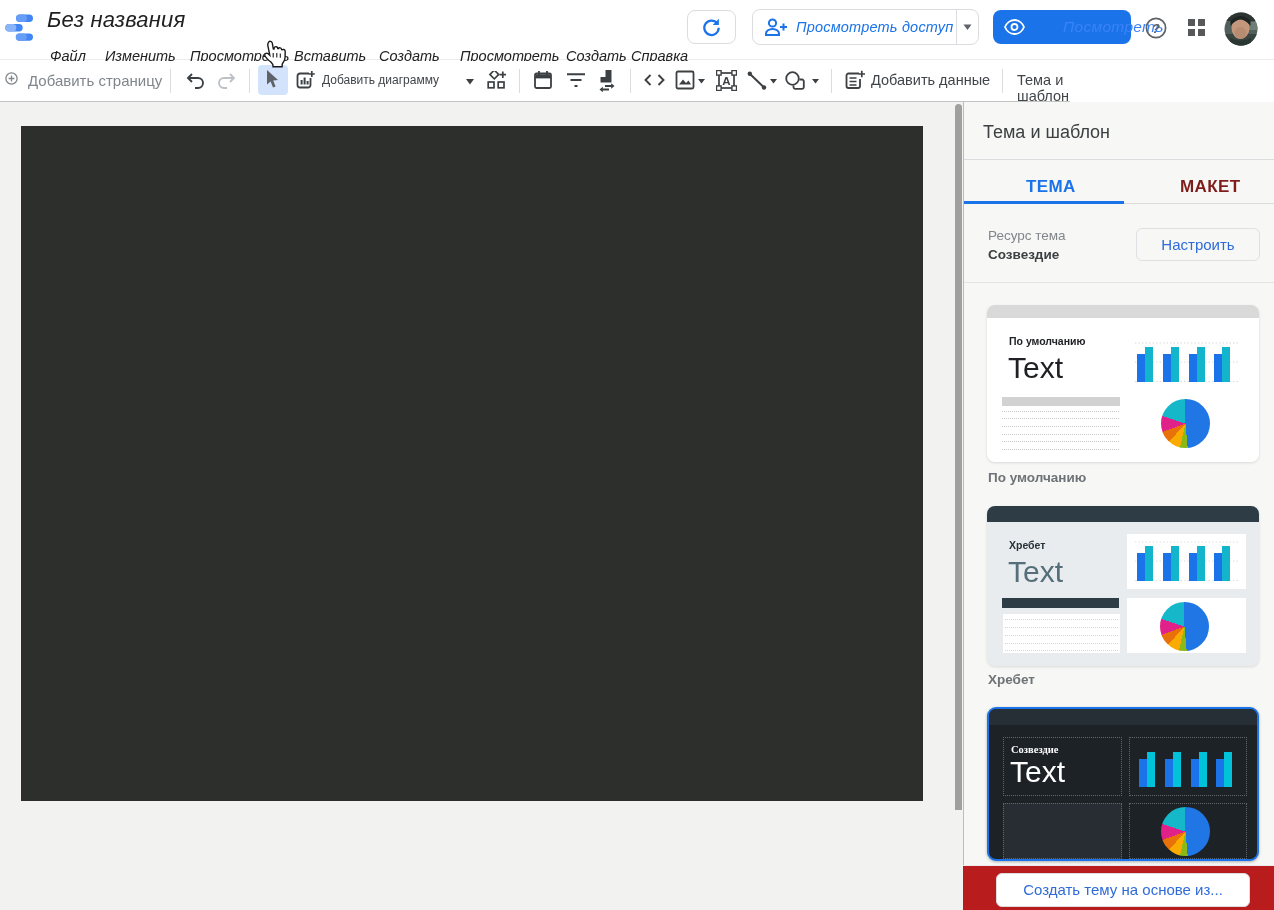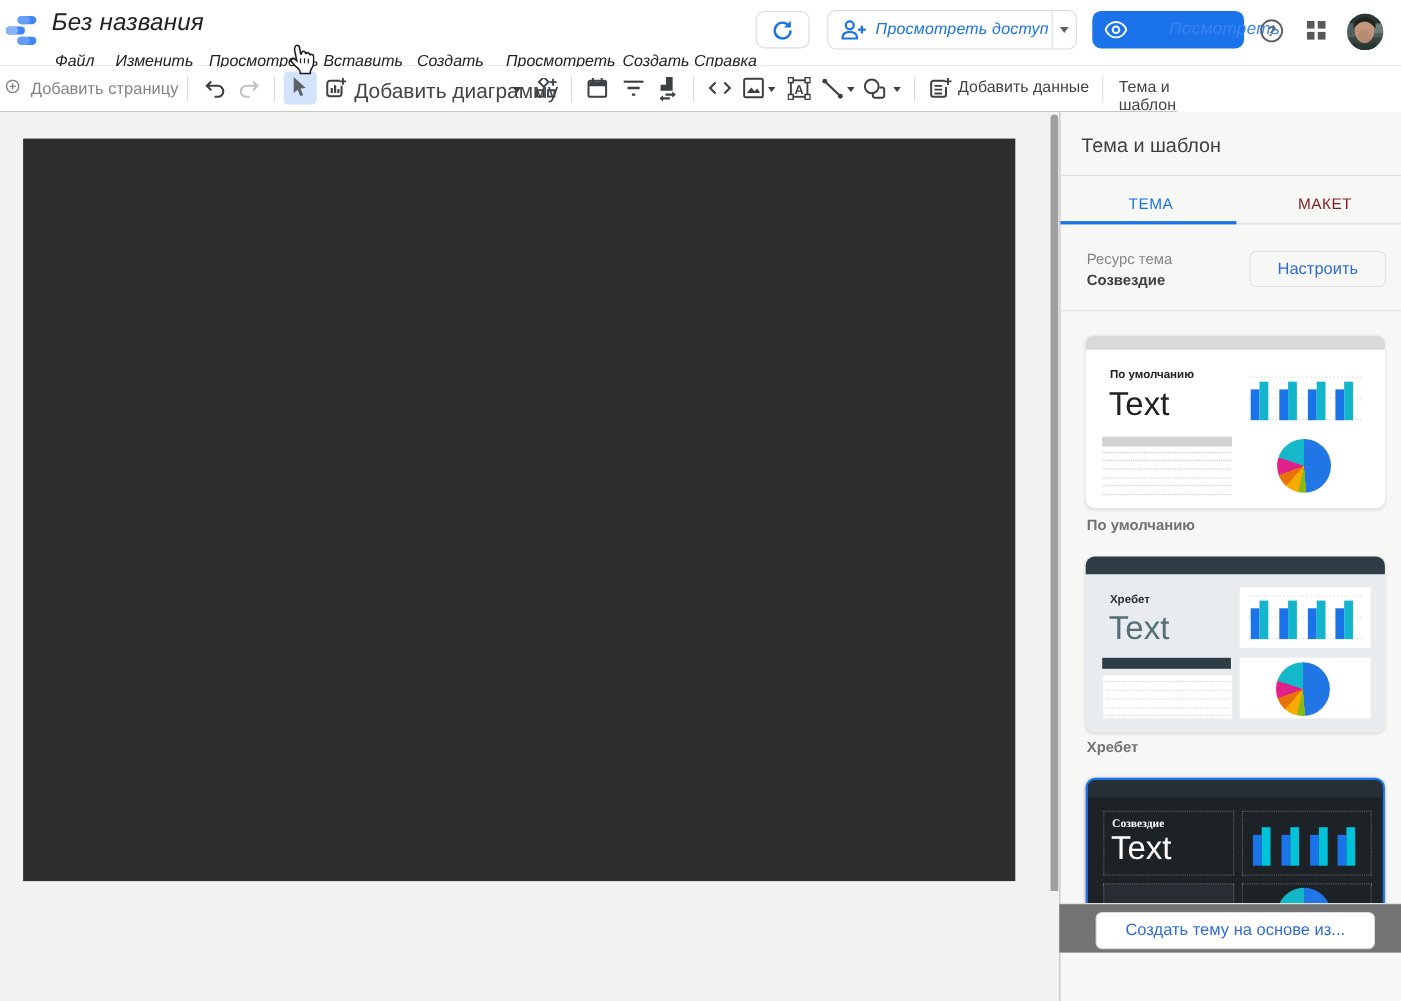--- a/index.html
+++ b/index.html
@@ -8,45 +8,45 @@
   #stage { position:relative; width:1274px; height:910px; background:#fff; }
 
   
   #header { position:absolute; left:0; top:0; width:1274px; height:60px; background:#fff; border-bottom:1px solid #ececec;font-style:italic; }
   #title { position:absolute; left:47px; top:7px; font-size:22px; color:#212121; letter-spacing:0.2px; }
   .menuitem { position:absolute; top:37px; font-size:14.5px; color:#212121;margin-top:11px; }
 
   
   #toolbar { position:absolute; left:0; top:61px; width:1070px; height:41px; background:#fff; border-bottom:1px solid #c3c3c3; }
   .tsep { position:absolute; top:8px; width:1px; height:24px; background:#dcdcdc; }
-  .tlabel { font-size:19px; color:#414549; position:absolute; top:12px; }
+  .tlabel { font-size:12px; color:#414549; position:absolute; top:12px; }
 
   
   #mainarea { position:absolute; left:0; top:102px; width:963px; height:808px; background:#f2f2f0; }
   #canvas { position:absolute; left:21px; top:24px; width:902px; height:675px; background:#2d2f2d; }
   #scrollthumb { position:absolute; left:955px; top:104px; width:7px; height:706px; background:#a0a0a0; border-radius:4px 4px 0 0; }
 
   
   #panel { position:absolute; left:963px; top:102px; width:311px; height:808px; background:#f7f7f5; border-left:1px solid #bdbdbd; }
   #ptitle { position:absolute; left:19px; top:20px; font-size:18px; color:#3c4043; }
   #phr1 { position:absolute; left:0; top:57px; width:311px; height:1px; background:#dadce0; }
-  .tab { position:absolute; top:75px; font-size:14px; letter-spacing:0.4px; }
+  .tab { position:absolute; top:75px; font-size:17px; letter-spacing:0.4px;font-weight:bold; }
   #tabline { position:absolute; left:0; top:101px; width:311px; height:1px; background:#dadce0; }
   #tabblue { position:absolute; left:0; top:99px; width:160px; height:3px; background:#1a73e8; }
   #curlabel { position:absolute; left:24px; top:126px; font-size:13.5px; color:#80868b; }
   #curtheme { position:absolute; left:24px; top:145px; font-size:13.5px; font-weight:bold; color:#3c4043; }
   #btn-nastroit { position:absolute; left:172px; top:126px; width:124px; height:33px; border:1px solid #e0e0e4; border-radius:6px; color:#2f6bd8; font-size:15px; font-weight:500; text-align:center; line-height:31px; }
   #phr2 { position:absolute; left:0; top:180px; width:311px; height:1px; background:#e4e4e4; }
 
   
   .card { position:absolute; left:23px; width:272px; border-radius:8px; }
   .cardlabel { position:absolute; left:24px; font-size:13.5px; font-weight:bold; color:#6e7377; }
 
   
-  #pfooter { position:absolute; left:963px; top:821px; width:311px; height:45px; background:#737373; border-top:1px solid #ececec; }
+  #pfooter { position:absolute; left:963px; top:865px; width:311px; height:45px; background:#b91c1c; border-top:1px solid #ececec; }
   #btn-create { position:absolute; left:33px; top:7px; width:254px; height:34px; border:1px solid #dadce0; border-radius:6px; background:#fff; color:#2f6bd8; font-size:15px; text-align:center; line-height:32px; }
 
   .dotline { position:absolute; height:1px; border-top:1px dotted #c9c9c9; }
 </style>
 </head>
 <body>
 <div id="stage">
 
   <div id="header">
     <svg class="abs" style="left:5px;top:14px" width="30" height="29" viewBox="0 0 30 29">

